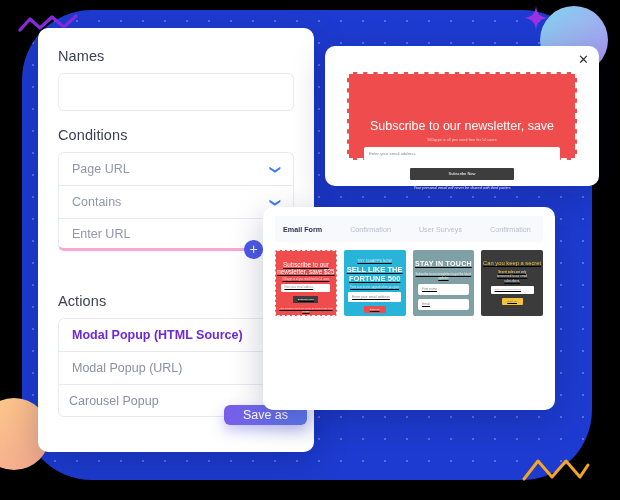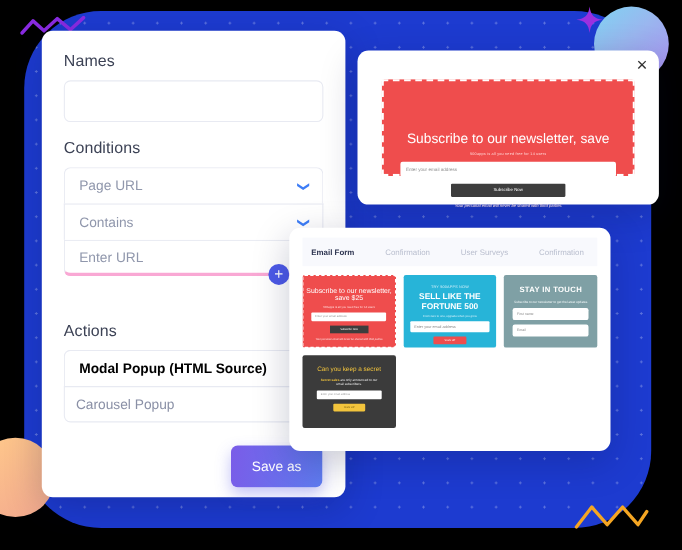--- a/index.html
+++ b/index.html
@@ -67,25 +67,25 @@
   .chev { color: #3d7df6; font-size: 11px; line-height: 1; }
 
   .act-list { margin-top: 2px; }
   .act-row {
     height: 33px; display: flex; align-items: center;
     padding: 0 13px; font-size: 12.5px; color: #8a90a6;
     border: 1px solid #e8eaf2; border-bottom: none;
   }
   .act-row:first-child { border-radius: 6px 6px 0 0; }
   .act-row:last-child { border-bottom: 1px solid #e8eaf2; border-radius: 0 0 6px 6px; padding-left: 10px; }
-  .act-row.selected { color: #000000; font-weight: bold; }
+  .act-row.selected { color: #6d28d9; font-weight: bold; }
 
   #save-as-button {
-    position: absolute; left: 210px; top: 405px;
-    width: 83px; height: 38px; border: none; border-radius: 6px;
+    position: absolute; left: 224px; top: 405px;
+    width: 83px; height: 20px; border: none; border-radius: 6px;
     background: linear-gradient(100deg,#7a5ce8 0%, #5f7cf0 100%);
     color: #fff; font-size: 12.5px; font-family: "Liberation Sans", sans-serif;
     cursor: pointer; box-shadow: 0 6px 14px rgba(80,80,230,.35);
   }
 
   #add-condition-button {
     position: absolute; left: 244px; top: 240px;
     width: 19px; height: 19px; border-radius: 50%;
     background: #4d5ae8; color: #fff; border: none;
     font-size: 14px; line-height: 17px; text-align: center; cursor: pointer;
@@ -112,21 +112,21 @@
     line-height: 12px; border: none; cursor: pointer;
   }
   .news-note { color: #ffe3e3; font-size: 3.8px; font-style: italic; margin-top: 6px; }
 
   
   #template-card { left: 263px; top: 207px; width: 292px; height: 203px; padding: 9px 12px 0; }
   #template-heading { font-size: 9.5px; font-weight: bold; color: #333b52; margin-bottom: 8px; }
   .tab-bar { display: flex; background: #f8f9fd; height: 26px; align-items: center; padding: 0 8px; gap: 28px; }
   .tab { font-size: 7.2px; color: #b9bece; cursor: pointer; }
   .tab.active { color: #2d3450; font-weight: bold; }
-  .tpl-grid { display: grid; grid-template-columns: 1fr 1fr 1fr; gap: 7px; margin-top: 8px; }
+  .tpl-grid { display: grid; grid-template-columns: 1fr 1fr 1fr 1fr; gap: 7px; margin-top: 8px; text-decoration: underline; }
   .tpl { height: 66px; border-radius: 2px; text-align: center; overflow: hidden; cursor: pointer; }
 
   .tpl-a { background: #ef4d4d; border: 1.4px dashed #fff; padding-top: 10px; }
   .tpl-a .t { color:#fff; font-size: 6.3px; }
   .tpl-a .s { color:#ffd6d6; font-size: 2.6px; margin-top: 3px; }
   .tpl-a .i { width: 82%; height: 8px; background:#fff; margin: 3px auto 0; font-size: 2.6px; color:#999; text-align:left; padding: 2.2px 0 0 3px; border-radius:1px; }
   .tpl-a .b { width: 42%; height: 7px; background:#3d3d3d; color:#fff; margin: 4px auto 0; font-size: 2.4px; line-height: 7px; }
   .tpl-a .n { color:#ffe3e3; font-size: 2.4px; font-style: italic; margin-top: 4px; }
 
   .tpl-b { background: #27b4d8; padding-top: 9px; }
@@ -189,20 +189,21 @@
       </div>
       <div class="cond-row">
         <span>Enter URL</span>
       </div>
     </div>
 
     <div class="section-title" style="margin-top:42px">Actions</div>
 
     <div class="act-list">
       <div class="act-row selected">Modal Popup (HTML Source)</div>
+      <div class="act-row">Modal Popup (URL)</div>
       <div class="act-row">Carousel Popup</div>
     </div>
   </div>
 
   <button id="add-condition-button">+</button>
 
   <button id="save-as-button">Save as</button>
 
   <div class="card" id="preview-card">
     <button id="preview-close">✕</button>

